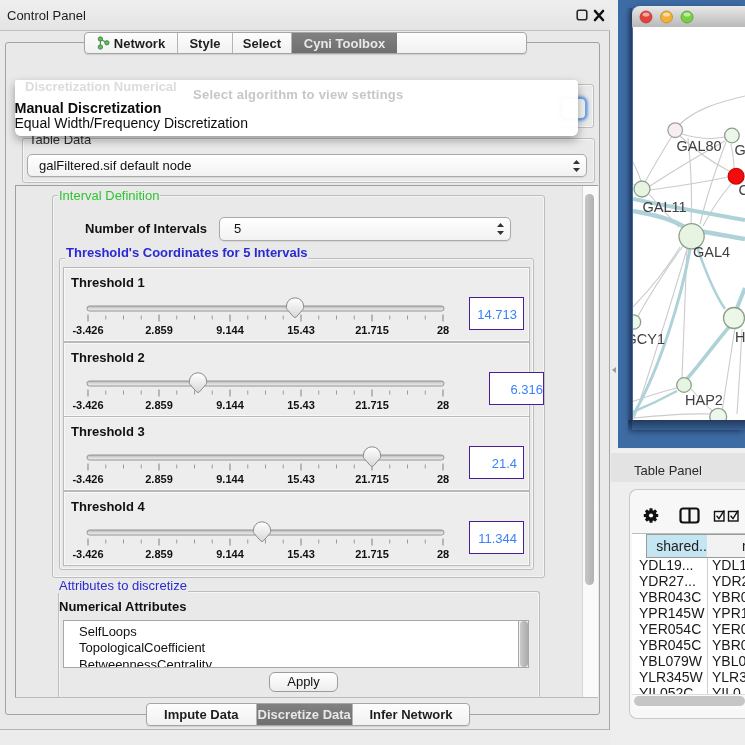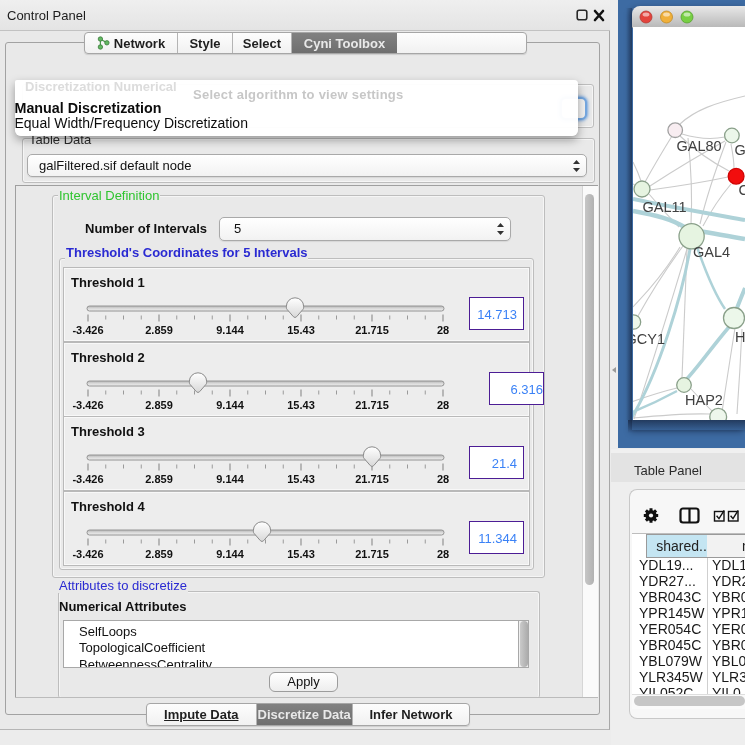--- a/index.html
+++ b/index.html
@@ -184,21 +184,21 @@
     <div style="font-size:13px;color:#111;padding:3px 0 0 15px;line-height:16.3px;">SelfLoops<br>TopologicalCoefficient<br>BetweennessCentrality</div>
   </div>
   <div class="abs" style="left:518px;top:620px;width:11px;height:48px;background:#f0f0f0;border:1px solid #a8a8a8;box-sizing:border-box;"></div>
   <div class="abs" style="left:519.5px;top:621px;width:8px;height:46px;background:linear-gradient(90deg,#cacaca,#ababab);border-radius:4px;"></div>
 
   <div class="btn" style="left:269px;top:672px;width:67px;height:18px;line-height:17px;">Apply</div>
 
   <div class="abs" style="left:15px;top:697px;width:583px;height:1px;background:#bbb;"></div>
 
   <div class="seg" style="left:146px;top:703px;width:322px;height:21px;">
-    <div class="s" style="width:116px;text-decoration:underline;">Impute Data</div>
+    <div class="s" style="width:116px;">Impute Data</div>
     <div class="s on" style="width:102px;">Discretize Data</div>
     <div class="s" style="width:123px;">Infer Network</div>
   </div>
 
   <div class="abs" style="left:15px;top:80px;width:563px;height:56px;background:rgba(255,255,255,0.97);border-radius:2px 4px 6px 6px;box-shadow:0 4px 10px rgba(0,0,0,0.35);z-index:50;"></div>
   <div class="abs" style="left:25px;top:79px;font-size:13px;font-weight:bold;color:#dcdcdc;z-index:51;">Discretization Numerical</div>
   <div class="abs" style="left:193px;top:87px;font-size:13px;font-weight:bold;color:#c7c7c7;letter-spacing:0.25px;z-index:51;">Select algorithm to view settings</div>
   <div class="abs" style="left:14.5px;top:114.7px;font-size:14px;color:#0c0c0c;z-index:51;">Equal Width/Frequency Discretization</div>
   <div class="abs" style="left:14.5px;top:99.5px;font-size:14.3px;font-weight:bold;color:#0c0c0c;z-index:51;">Manual Discretization</div>
 

